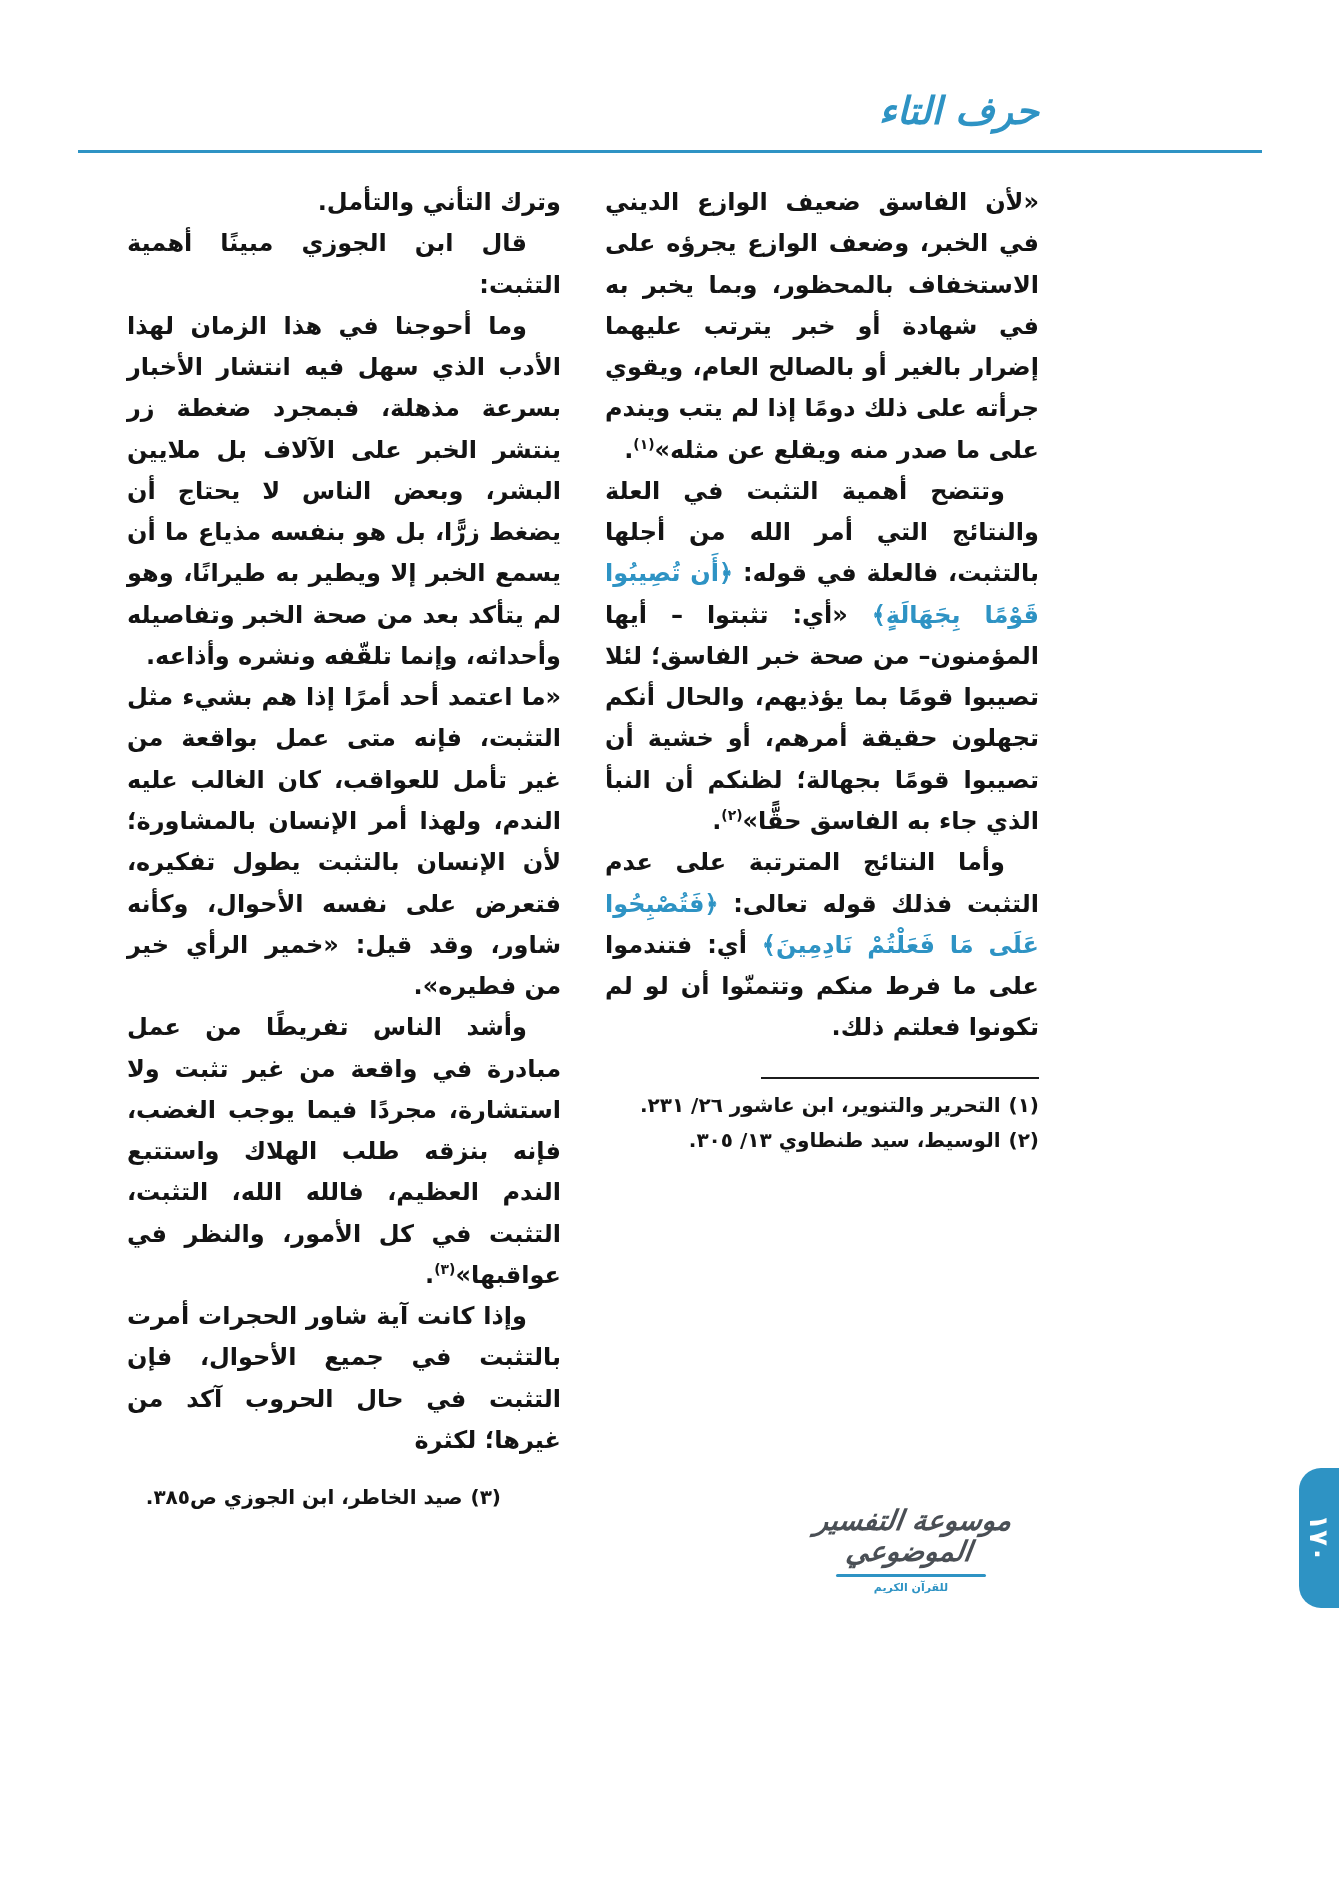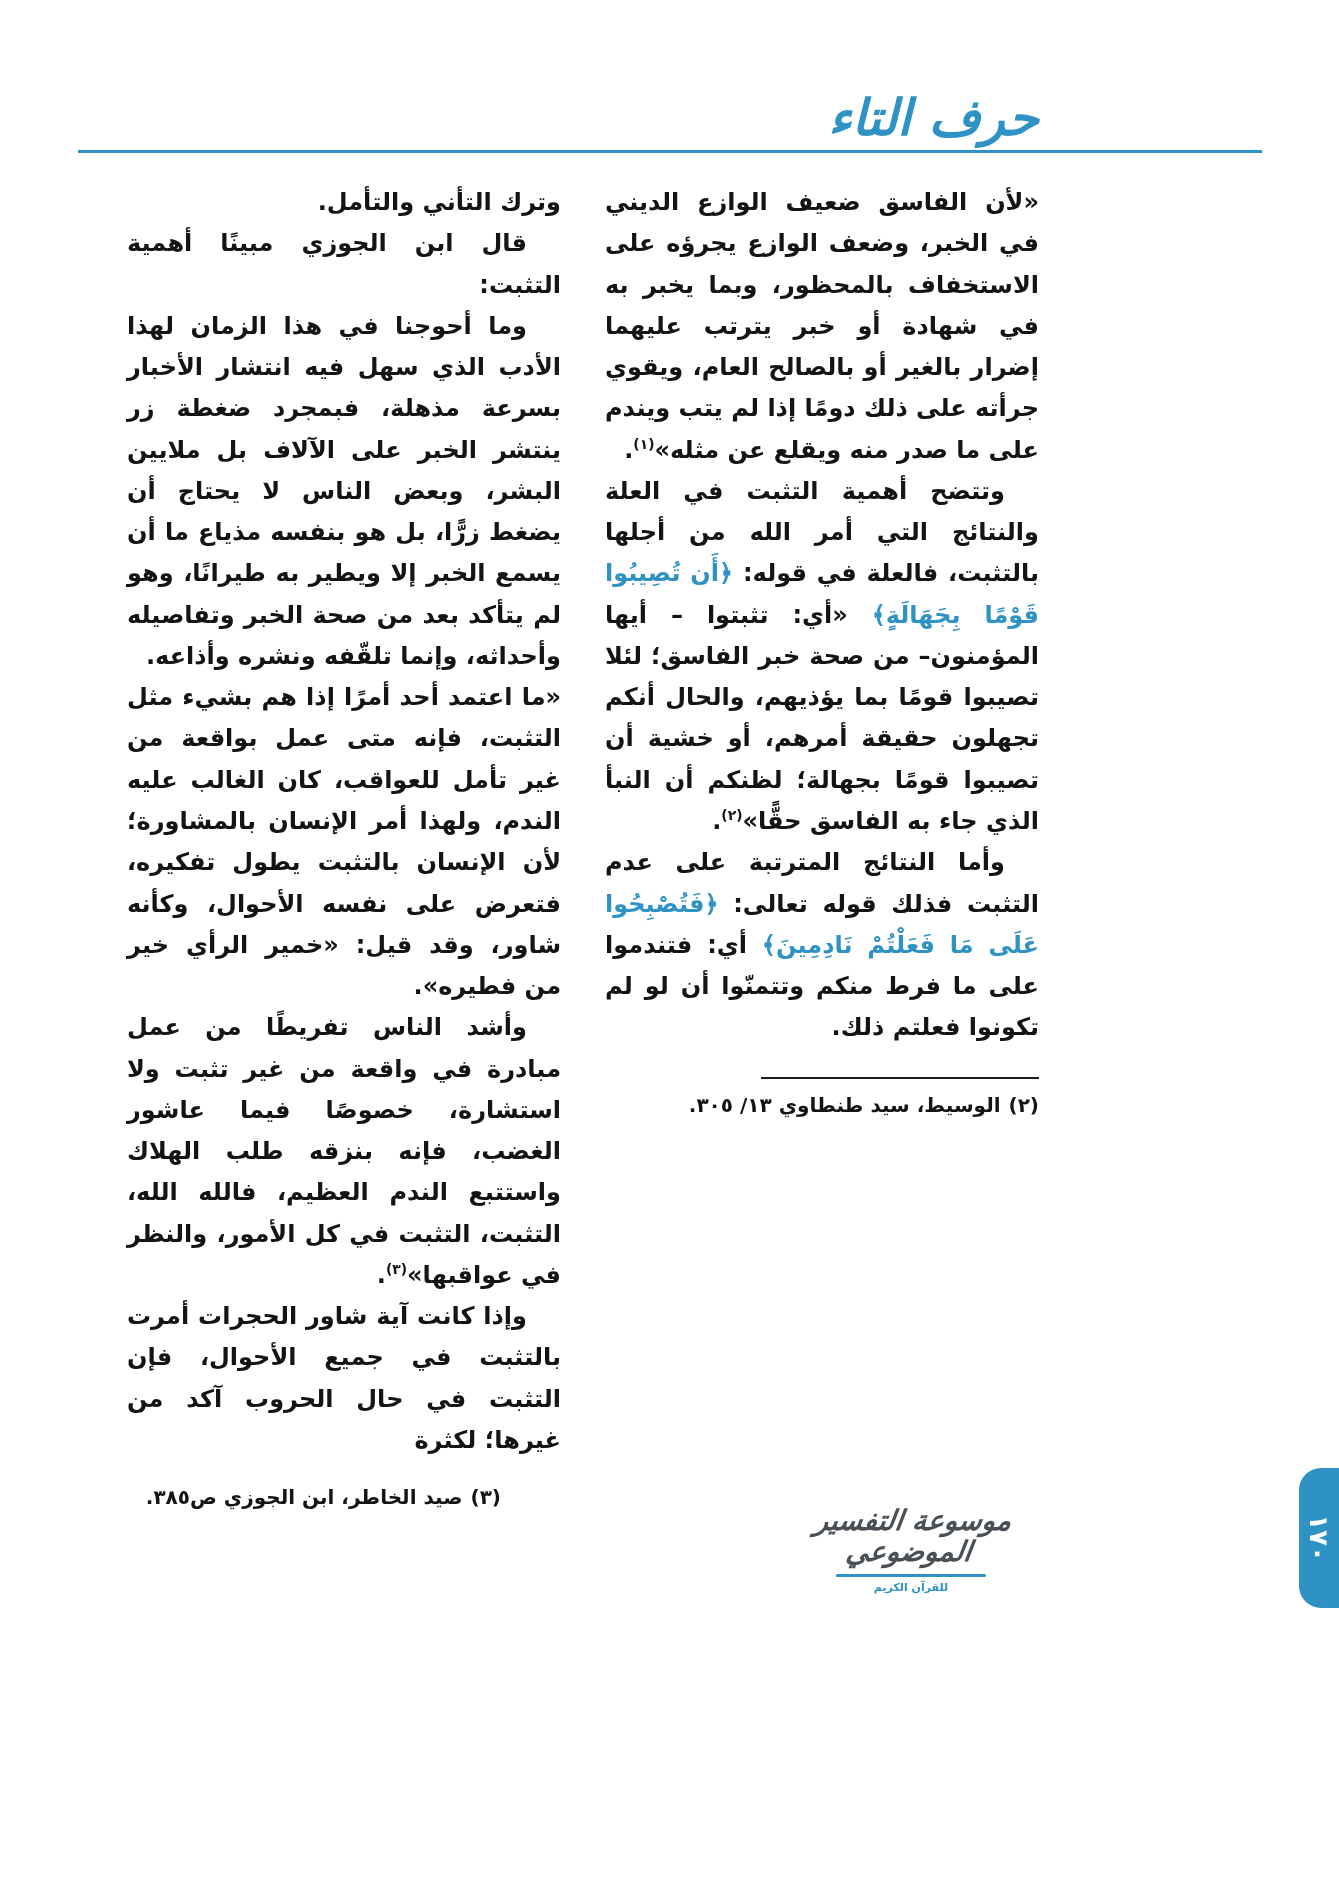--- a/index.html
+++ b/index.html
@@ -6,21 +6,21 @@
   * { box-sizing:border-box; }
   html,body { margin:0; padding:0; background:#ffffff; }
   .page {
     position:relative; width:1339px; height:1890px; margin:0 auto;
     background:#ffffff; overflow:hidden;
     font-family:"DejaVu Sans", sans-serif; direction:rtl; color:var(--ink);
   }
   
   .header-title {
     position:absolute; top:88px; right:300px;
-    color:var(--accent); font-size:50px; font-weight:bold; font-style:italic;
+    color:var(--accent); font-size:38px; font-weight:bold; font-style:italic;
     font-family:"DejaVu Serif", serif; letter-spacing:1px;
   }
   .header-rule {
     position:absolute; top:150px; left:78px; width:1184px; height:3px;
     background:var(--accent);
   }
   
   .columns {
     position:absolute; top:182px; right:300px; width:912px;
     display:flex; gap:44px; direction:rtl;
@@ -69,32 +69,33 @@
 
     <div class="col">
       <div>
           <p class="para no-indent"><span class="plain">«لأن الفاسق ضعيف الوازع الديني في الخبر، وضعف الوازع يجرؤه على الاستخفاف بالمحظور، وبما يخبر به في شهادة أو خبر يترتب عليهما إضرار بالغير أو بالصالح العام، ويقوي جرأته على ذلك دومًا إذا لم يتب ويندم على ما صدر منه ويقلع عن مثله»</span><sup class="footref">(١)</sup><span class="plain">.</span></p>
           <p class="para"><span class="plain">وتتضح أهمية التثبت في العلة والنتائج التي أمر الله من أجلها بالتثبت، فالعلة في قوله: </span><span class="quran">﴿أَن تُصِيبُوا قَوْمًا بِجَهَالَةٍ﴾</span><span class="plain"> «أي: تثبتوا – أيها المؤمنون– من صحة خبر الفاسق؛ لئلا تصيبوا قومًا بما يؤذيهم، والحال أنكم تجهلون حقيقة أمرهم، أو خشية أن تصيبوا قومًا بجهالة؛ لظنكم أن النبأ الذي جاء به الفاسق حقًّا»</span><sup class="footref">(٢)</sup><span class="plain">.</span></p>
           <p class="para"><span class="plain">وأما النتائج المترتبة على عدم التثبت فذلك قوله تعالى: </span><span class="quran">﴿فَتُصْبِحُوا عَلَى مَا فَعَلْتُمْ نَادِمِينَ﴾</span><span class="plain"> أي: فتندموا على ما فرط منكم وتتمنّوا أن لو لم تكونوا فعلتم ذلك.</span></p>
         </div>
       <div class="footnote-block">
         <div class="footnote-rule"></div>
         <div>
+            <p class="footnote-item"><span class="footnote-marker">(١)</span><span>التحرير والتنوير، ابن عاشور ٢٦/ ٢٣١.</span></p>
             <p class="footnote-item"><span class="footnote-marker">(٢)</span><span>الوسيط، سيد طنطاوي ١٣/ ٣٠٥.</span></p>
           </div>
       </div>
     </div>
 
     <div class="col">
       <div>
           <p class="para no-indent"><span class="plain">وترك التأني والتأمل.</span></p>
           <p class="para"><span class="plain">قال ابن الجوزي مبينًا أهمية التثبت:</span></p>
           <p class="para"><span class="plain">وما أحوجنا في هذا الزمان لهذا الأدب الذي سهل فيه انتشار الأخبار بسرعة مذهلة، فبمجرد ضغطة زر ينتشر الخبر على الآلاف بل ملايين البشر، وبعض الناس لا يحتاج أن يضغط زرًّا، بل هو بنفسه مذياع ما أن يسمع الخبر إلا ويطير به طيرانًا، وهو لم يتأكد بعد من صحة الخبر وتفاصيله وأحداثه، وإنما تلقّفه ونشره وأذاعه.</span></p>
           <p class="para no-indent"><span class="plain">«ما اعتمد أحد أمرًا إذا هم بشيء مثل التثبت، فإنه متى عمل بواقعة من غير تأمل للعواقب، كان الغالب عليه الندم، ولهذا أمر الإنسان بالمشاورة؛ لأن الإنسان بالتثبت يطول تفكيره، فتعرض على نفسه الأحوال، وكأنه شاور، وقد قيل: «خمير الرأي خير من فطيره».</span></p>
-          <p class="para"><span class="plain">وأشد الناس تفريطًا من عمل مبادرة في واقعة من غير تثبت ولا استشارة، خصوصًا فيما عاشور الغضب، فإنه بنزقه طلب الهلاك واستتبع الندم العظيم، فالله الله، التثبت، التثبت في كل الأمور، والنظر في عواقبها»</span><sup class="footref">(٣)</sup><span class="plain">.</span></p>
+          <p class="para"><span class="plain">وأشد الناس تفريطًا من عمل مبادرة في واقعة من غير تثبت ولا استشارة، مجردًا فيما يوجب الغضب، فإنه بنزقه طلب الهلاك واستتبع الندم العظيم، فالله الله، التثبت، التثبت في كل الأمور، والنظر في عواقبها»</span><sup class="footref">(٣)</sup><span class="plain">.</span></p>
           <p class="para"><span class="plain">وإذا كانت آية شاور الحجرات أمرت بالتثبت في جميع الأحوال، فإن التثبت في حال الحروب آكد من غيرها؛ لكثرة</span></p>
         </div>
       <div class="footnote-block left-side">
         <div>
             <p class="footnote-item"><span class="footnote-marker">(٣)</span><span>صيد الخاطر، ابن الجوزي ص٣٨٥.</span></p>
           </div>
       </div>
     </div>
 
   </div>

